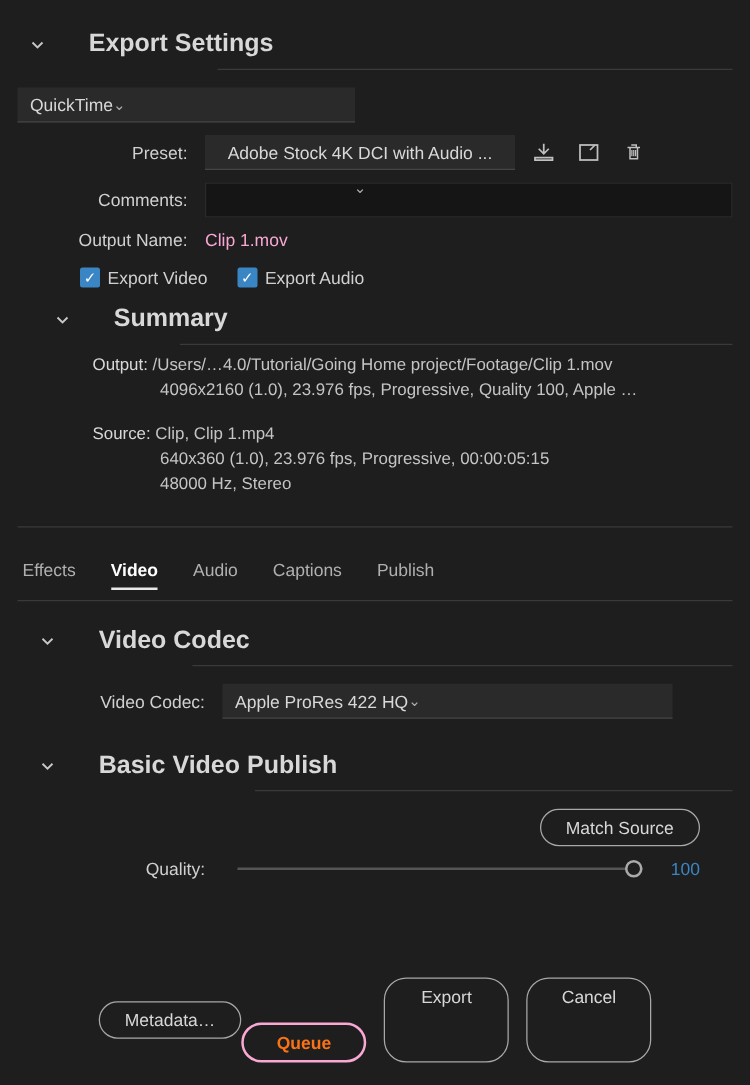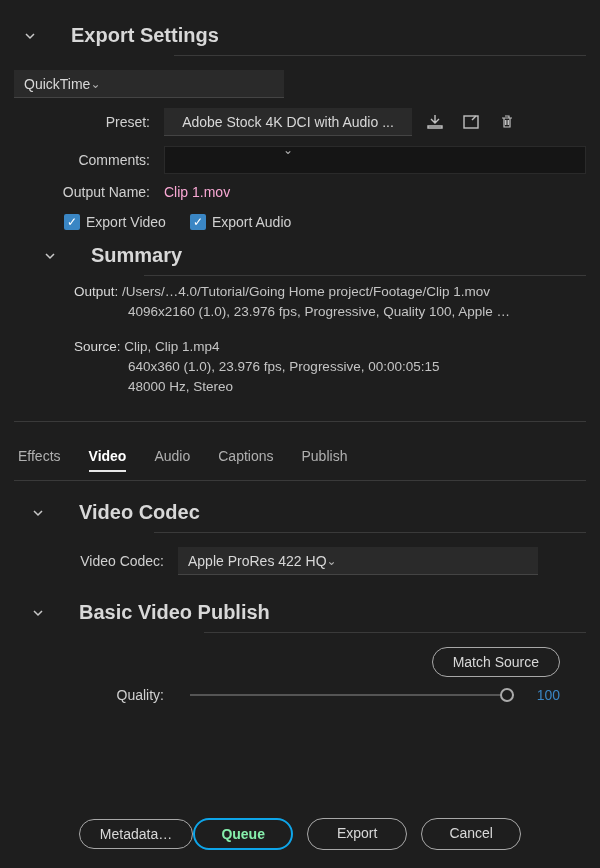--- a/index.html
+++ b/index.html
@@ -91,21 +91,21 @@
 
   .pill-btn {
     border: 1px solid #a8a8a8; color: #d8d8d8;
     background: transparent;
     border-radius: 18px;
     padding: 6px 20px;
     font-size: 14px; cursor: pointer;
     min-width: 100px; text-align: center;
   }
   .pill-btn.primary {
-    border: 2px solid #0ea5e9; color: #86efac; font-weight: 700;
+    border: 2px solid #f9a8d4; color: #f97316; font-weight: 700; margin-top: 36px;
   }
 
   .slider-track {
     flex: 1; height: 2px; background: #555; position: relative;
     margin: 0 12px;
   }
   .slider-thumb {
     position: absolute; right: 0; top: -6px;
     width: 14px; height: 14px; border-radius: 50%;
     border: 2px solid #aaa; background: #1e1e1e;

